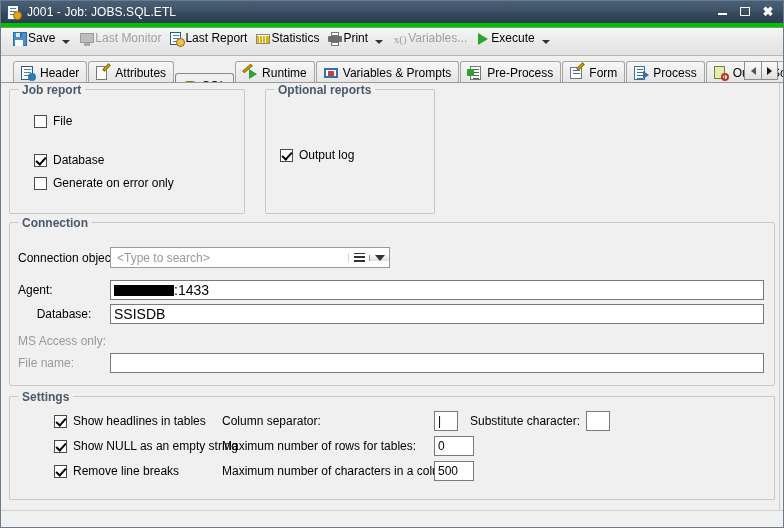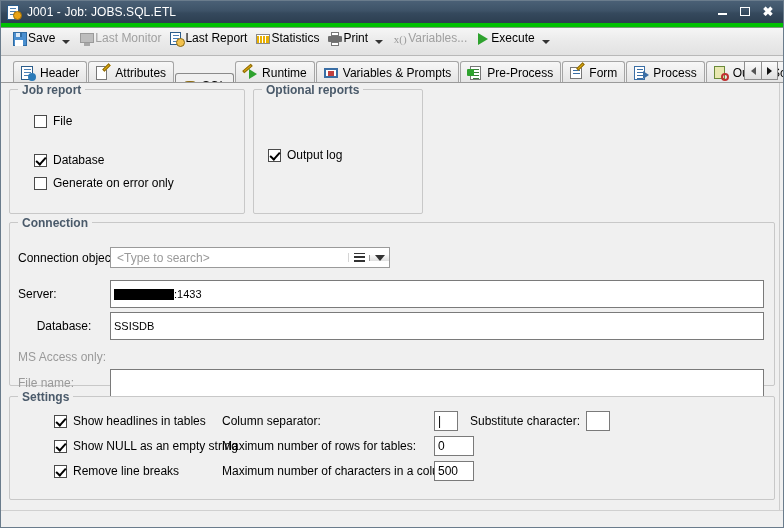--- a/index.html
+++ b/index.html
@@ -337,24 +337,24 @@
     width: 4px; height: 8px;
     border: solid #000;
     border-width: 0 2px 2px 0;
     transform: rotate(42deg);
   }
   .lbl { font-size: 12px; color: #000; white-space: nowrap; }
   .lbl.dim { color: #9a9a9a; }
   .txt {
     background: #fff;
     border: 1px solid #7a7a7a;
-    height: 28px;
+    height: 20px;
     box-sizing: border-box;
     font-family: "Liberation Sans", sans-serif;
-    font-size: 11px;
+    font-size: 14px;
     padding: 0 3px;
     display: flex;
     align-items: center;
     color: #000;
     overflow: hidden;
   }
   .placeholder { color: #9a9a9a; }
   .redact {
     display: inline-block;
     width: 60px; height: 11px;
@@ -585,21 +585,21 @@
           <span class="arrow-left"></span>
         </button>
       <button>
           <span class="arrow-right"></span>
         </button>
     </div>
   </div>
 
   <div class="content">
 
-    <div style="display:flex; gap:8px; align-items:flex-start;">
+    <div style="display:flex; gap:20px; align-items:flex-start;">
       <div class="groupbox" style="width:236px; height:125px; margin-bottom:0;">
         <span class="gb-title">Job report</span>
         <div style="margin:14px 0 0 16px;">
           <div class="chk" style="margin-bottom:25px;">
             <span class="box"></span>
             <span class="lbl">File</span>
           </div>
           <div class="chk" style="margin-bottom:9px;">
             <span class="box checked"></span>
             <span class="lbl">Database</span>
@@ -631,21 +631,21 @@
             <span class="field placeholder">&lt;Type to search&gt;</span>
             <span class="listbtn">
                 <span class="glyph"></span>
               </span>
             <span class="dropbtn">
                 <span class="caret-down"></span>
               </span>
           </div>
         </div>
         <div class="frow" style="margin-bottom:4px;">
-          <span class="lbl label-col">Server:</span>
+          <span class="lbl label-col">Agent:</span>
           <div class="txt" style="width:654px;">
             <span class="redact"></span>
               <span>:1433</span>
           </div>
         </div>
         <div class="frow" style="margin-bottom:10px;text-align:center;">
           <span class="lbl label-col">Database:</span>
           <div class="txt" style="width:654px;">SSISDB</div>
         </div>
         <div class="frow" style="margin-bottom:5px;">

